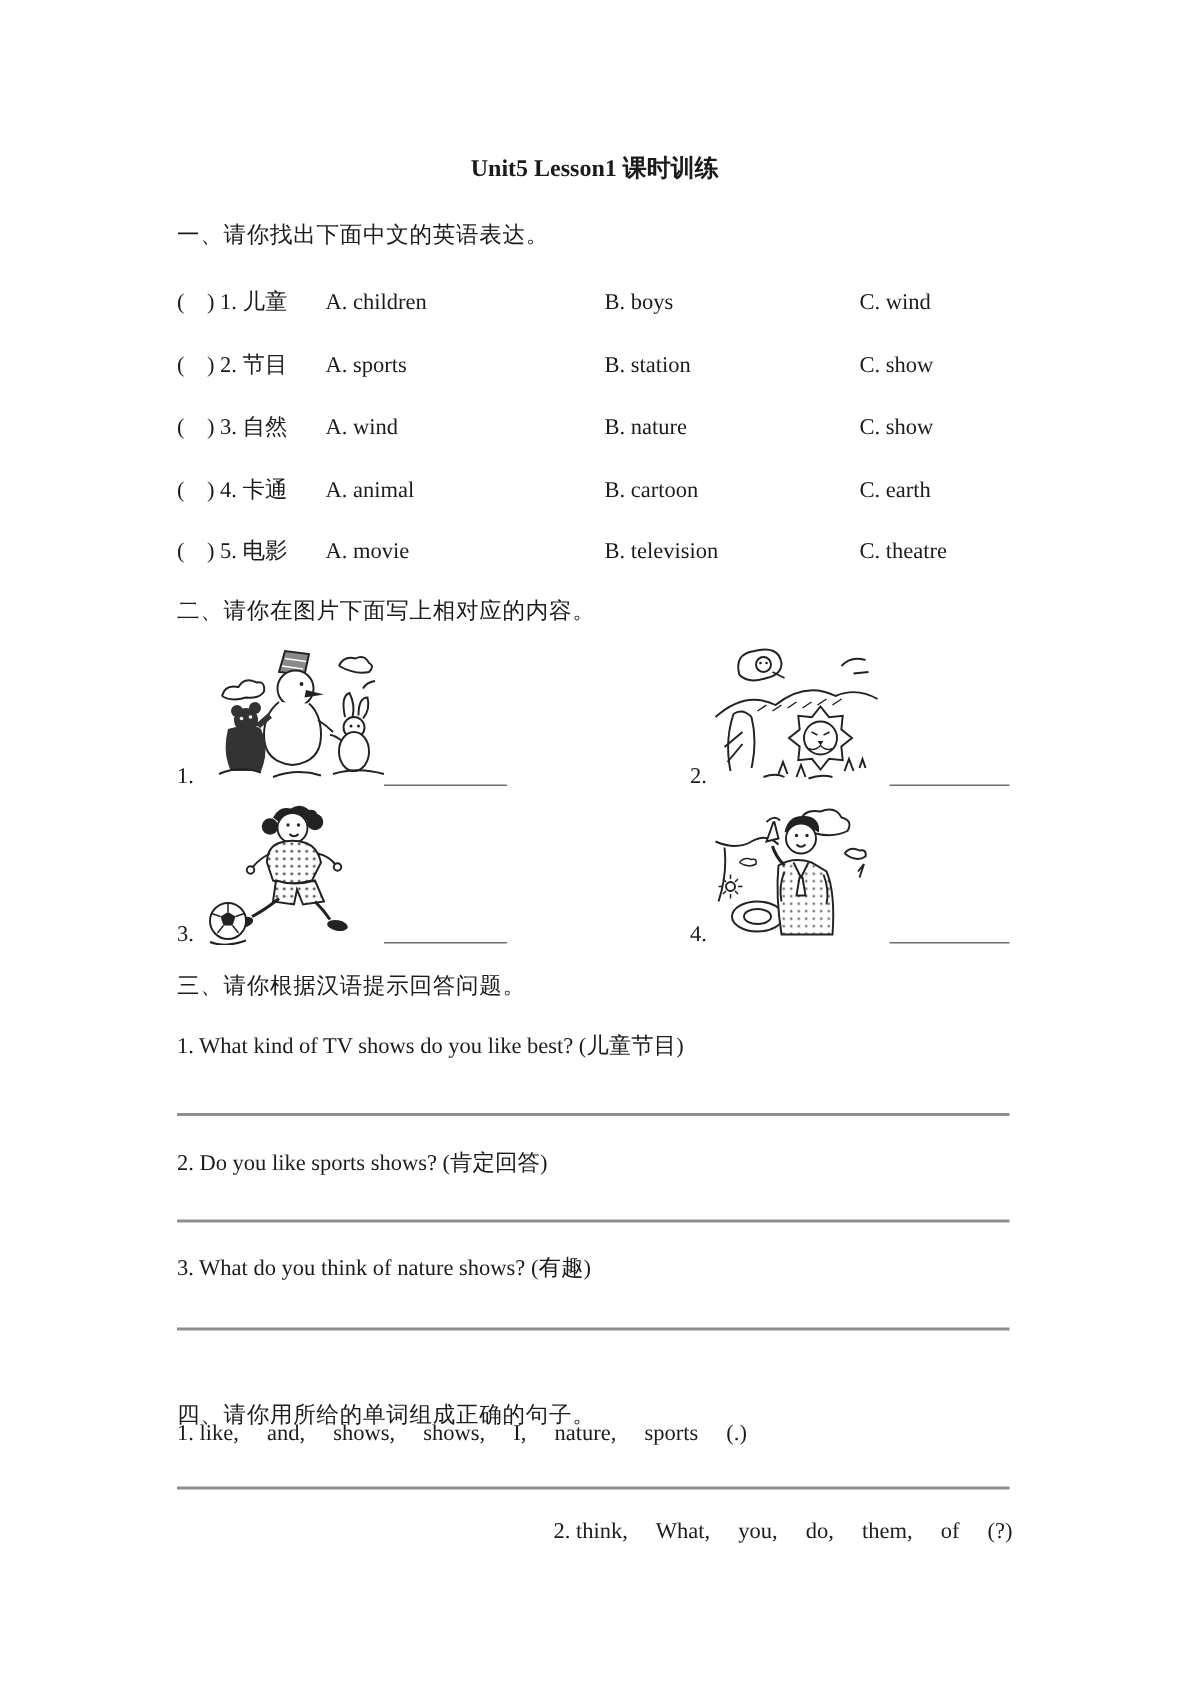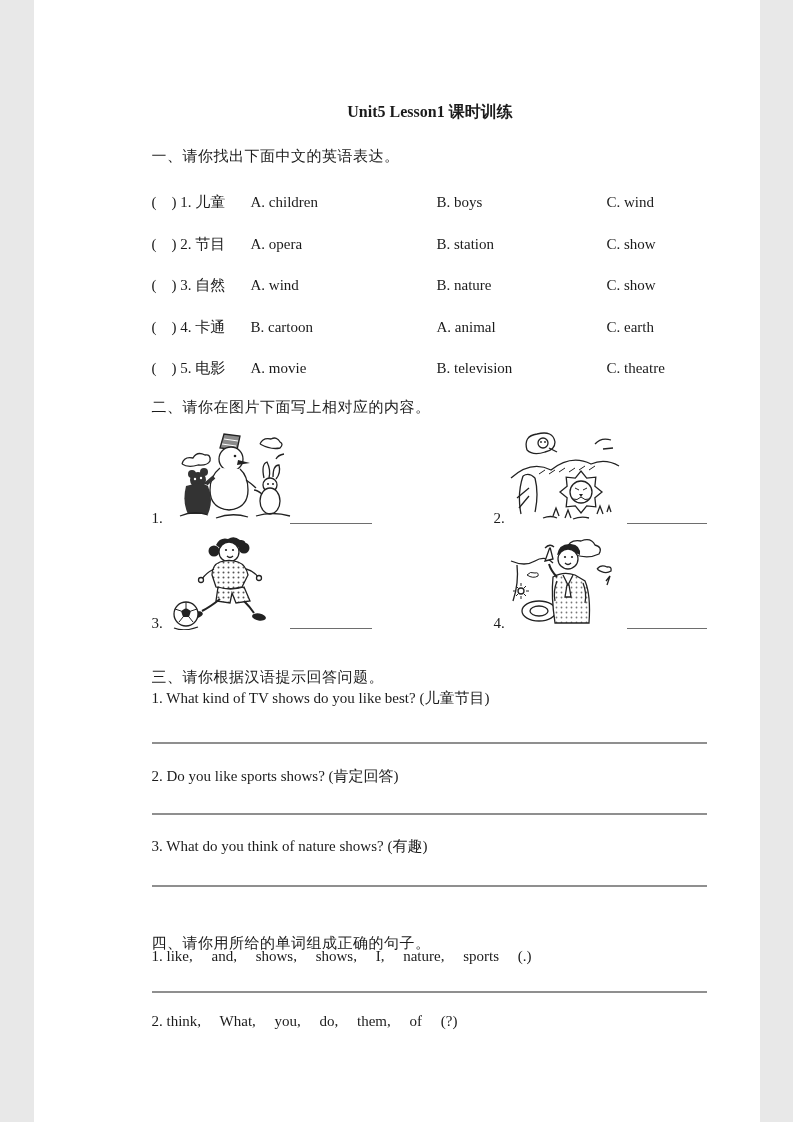--- a/index.html
+++ b/index.html
@@ -1,18 +1,18 @@
 <!DOCTYPE html>
 <html><head>
 <meta charset="utf-8">
 <style>
   html,body{margin:0;padding:0;background:#e8e8e8;}
   .page{
     position:relative;
-    width:726px;height:1122px;
+    width:793px;height:1122px;
     margin:0 auto;
     background:#ffffff;
     font-family:"Liberation Serif","DejaVu Serif",serif;
     font-size:15px;
     color:#1b1b1b;
     overflow:hidden;
   }
   .abs{position:absolute;}
   .title{
     top:102px;left:0;width:793px;
@@ -64,34 +64,34 @@
   <div class="abs heading" style="top:147px;text-align:center;">一、请你找出下面中文的英语表达。</div>
   <div class="abs sec1-rows">
     <div class="match-row">
       <span>(　) 1. 儿童</span>
       <span>A. children</span>
       <span>B. boys</span>
       <span>C. wind</span>
     </div>
     <div class="match-row">
       <span>(　) 2. 节目</span>
-      <span>A. opera</span>
+      <span>A. sports</span>
       <span>B. station</span>
       <span>C. show</span>
     </div>
     <div class="match-row">
       <span>(　) 3. 自然</span>
       <span>A. wind</span>
       <span>B. nature</span>
       <span>C. show</span>
     </div>
     <div class="match-row">
       <span>(　) 4. 卡通</span>
+      <span>A. animal</span>
       <span>B. cartoon</span>
-      <span>A. animal</span>
       <span>C. earth</span>
     </div>
     <div class="match-row">
       <span>(　) 5. 电影</span>
       <span>A. movie</span>
       <span>B. television</span>
       <span>C. theatre</span>
     </div>
   </div>
 
@@ -224,26 +224,26 @@
           <path d="M48 42 Q42 36 40 29" stroke-width="2"></path>
           <path d="M36 26 L44 24 L41 12 Z" fill="#fff"></path>
           <path d="M36 13 q5 -5 9 -1" fill="#fff"></path>
         </g>
       </svg>
       <span class="pic-num">4.</span>
       <span class="pic-blank"></span>
     </div>
   </div>
 
-  <div class="abs heading" style="top:648px;margin-top:20px;">三、请你根据汉语提示回答问题。</div>
+  <div class="abs heading" style="top:648px;">三、请你根据汉语提示回答问题。</div>
   <div class="abs question" style="top:688px;">1. What kind of TV shows do you like best? (儿童节目)</div>
   <div class="abs answer-line" style="top:742px;"></div>
   <div class="abs question" style="top:766px;">2. Do you like sports shows? (肯定回答)</div>
   <div class="abs answer-line" style="top:813px;"></div>
   <div class="abs question" style="top:836px;">3. What do you think of nature shows? (有趣)</div>
   <div class="abs answer-line" style="top:885px;"></div>
 
   <div class="abs heading" style="top:934px;">四、请你用所给的单词组成正确的句子。</div>
   <div class="abs question pre" style="top:946px;">1. like,     and,     shows,     shows,     I,     nature,     sports     (.)</div>
   <div class="abs answer-line" style="top:991px;"></div>
-  <div class="abs question pre" style="top:1011px;">2. think,     What,     you,     do,     them,     of     (?)</div>
+  <div class="abs question pre" style="top:1011px;text-align:right;">2. think,     What,     you,     do,     them,     of     (?)</div>
 
 </div>
 
 </body></html>

